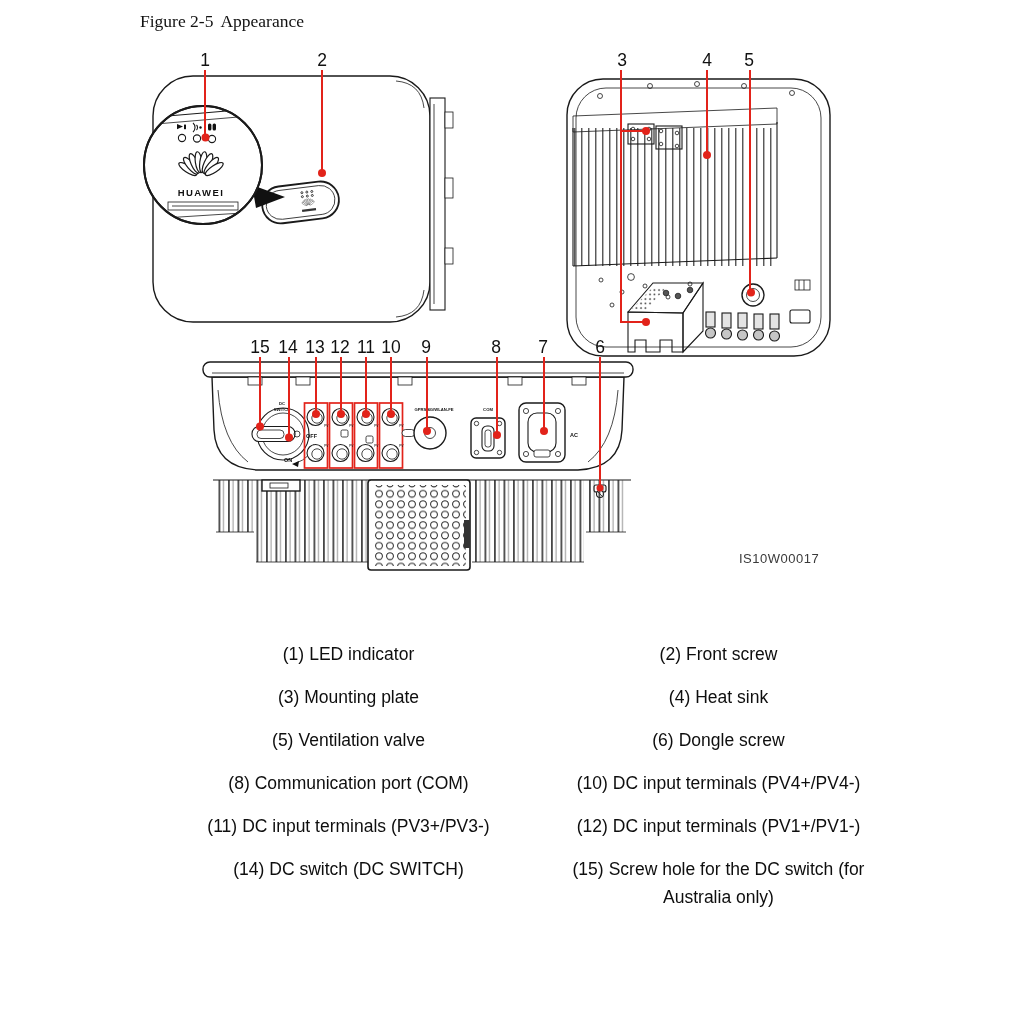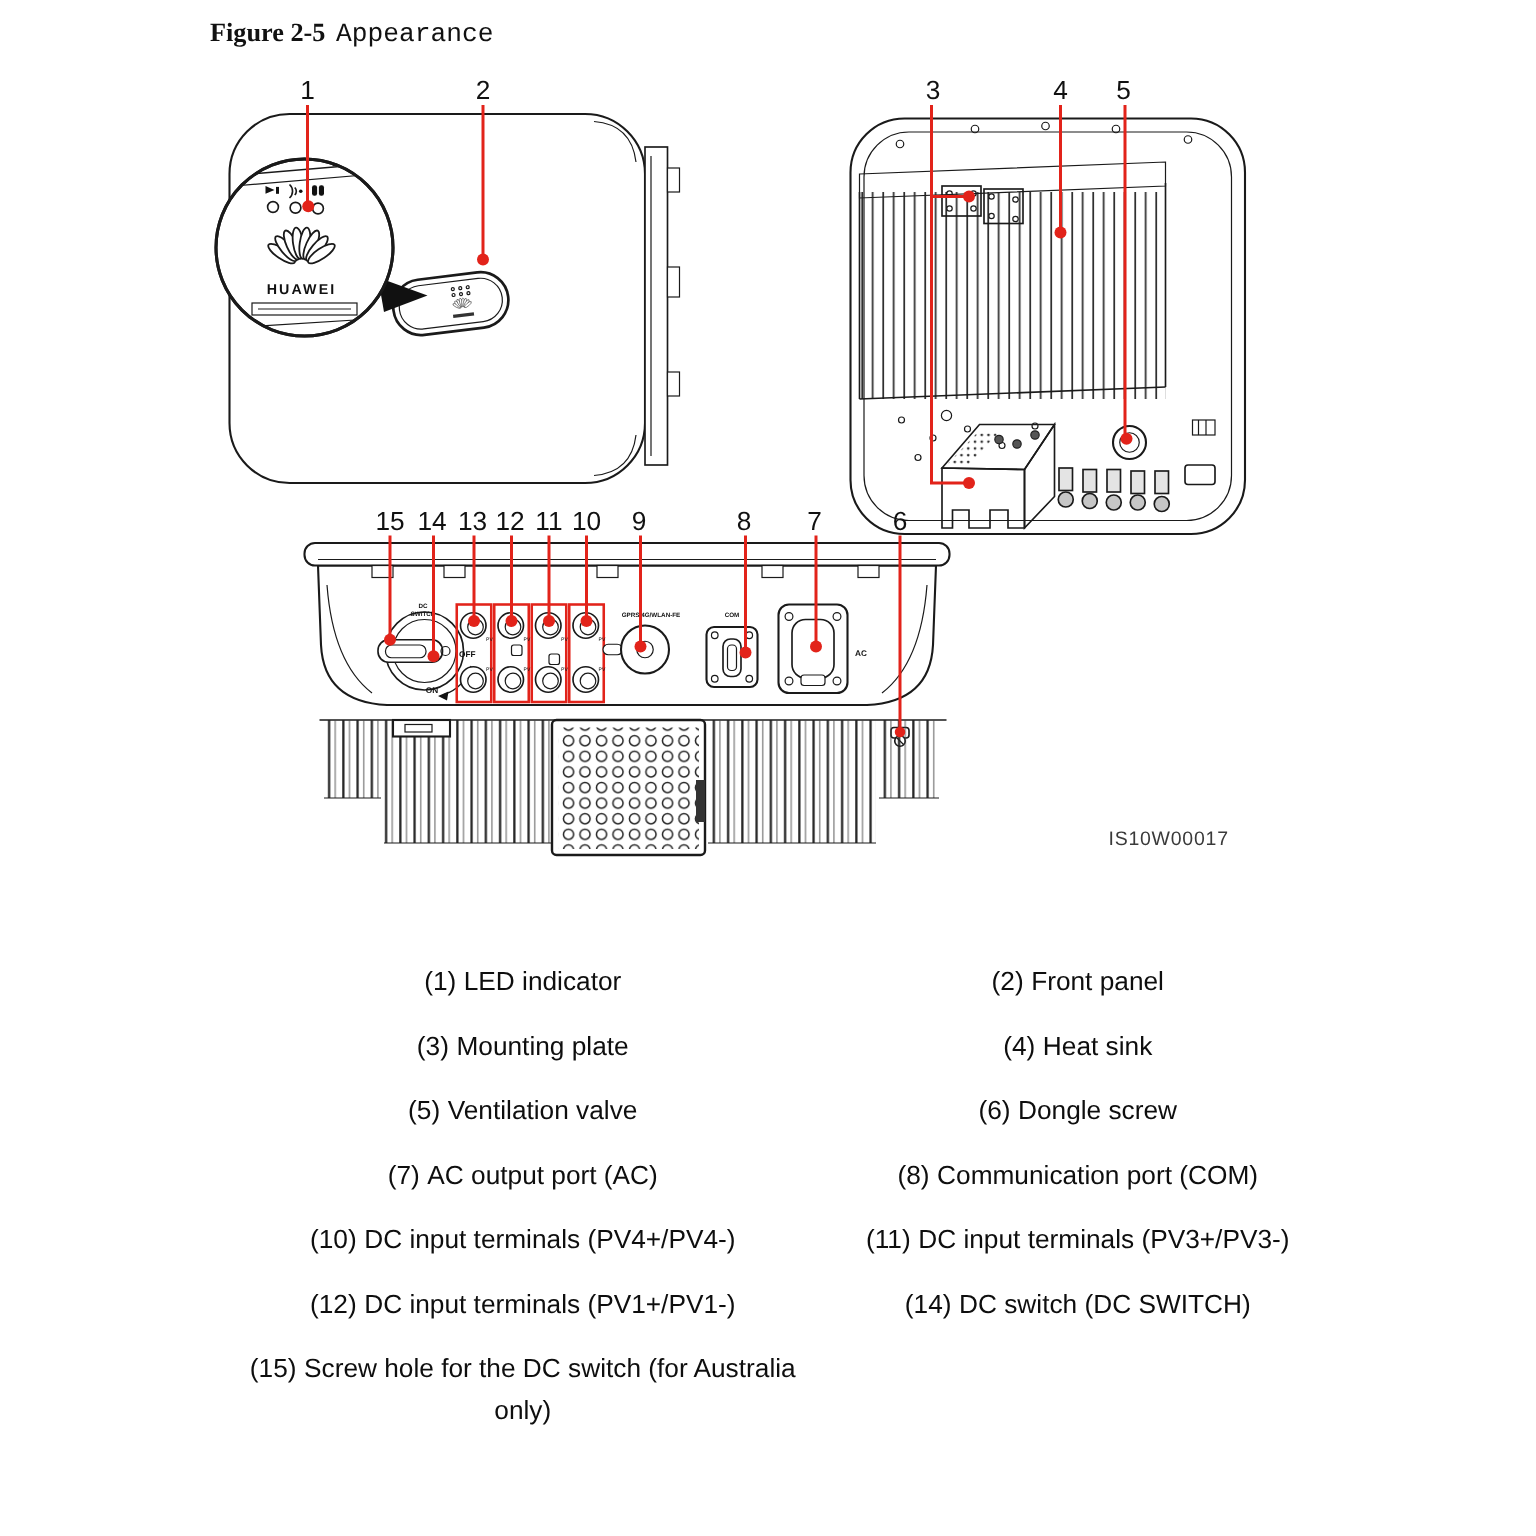--- a/index.html
+++ b/index.html
@@ -3,22 +3,22 @@
 <meta charset="utf-8">
 <style>
   :root{
     --callout:#e2231a; --ink:#1a1a1a;
     --plate-top:#bcbcbc; --plate-front:#a3a3a3; --plate-side:#8a8a8a;
   }
   html,body{margin:0;padding:0;}
   body{width:1024px;height:1024px;background:#ffffff;position:relative;
        font-family:"Liberation Sans",sans-serif;color:#111;overflow:hidden;}
   .figure-title{position:absolute;left:140px;top:11px;font-size:17.5px;white-space:nowrap;}
-  .fig-label{font-family:"Liberation Serif",serif;font-weight:bold;text-align:center;}
-  .fig-text{font-family:Liberation Mono, monospace;margin-left:7px;}
+  .fig-label{font-family:"Liberation Serif",serif;font-weight:normal;text-align:center;}
+  .fig-text{font-family:Liberation Serif, serif;margin-left:7px;}
   svg.diagram{position:absolute;left:0;top:0;}
   .ink{stroke:var(--ink);fill:none;stroke-width:1.4;}
   .ink2{stroke:var(--ink);fill:none;stroke-width:1.1;}
   .thin{stroke:var(--ink);fill:none;stroke-width:0.8;}
   .fillw{fill:#ffffff;}
   .red-line{stroke:var(--callout);stroke-width:2;fill:none;}
   .red-dot{fill:var(--callout);stroke:none;}
   .red-box{stroke:var(--callout);stroke-width:1.7;fill:none;}
   .num{font-family:"Liberation Sans",sans-serif;font-size:17.5px;fill:#111;text-anchor:middle;}
   .tiny{font-family:"Liberation Sans",sans-serif;font-weight:bold;fill:#111;text-anchor:middle;}
@@ -399,25 +399,24 @@
     <text x="600" y="353" class="num">6</text>
     <line x1="600" y1="357" x2="600" y2="486" class="red-line"></line>
       <circle cx="600" cy="488" r="3.5" class="red-dot"></circle>
   </g>
 </svg>
 
 <div class="drawing-code">IS10W00017</div>
 
 <div class="legend">
   <div class="legend-item"><span class="legend-num">(1)</span><span>LED indicator</span></div>
-  <div class="legend-item"><span class="legend-num">(2)</span><span>Front panel</span></div>
+  <div class="legend-item"><span class="legend-num">(2)</span><span>Front screw</span></div>
   <div class="legend-item"><span class="legend-num">(3)</span><span>Mounting plate</span></div>
   <div class="legend-item"><span class="legend-num">(4)</span><span>Heat sink</span></div>
   <div class="legend-item"><span class="legend-num">(5)</span><span>Ventilation valve</span></div>
   <div class="legend-item"><span class="legend-num">(6)</span><span>Dongle screw</span></div>
-  <div class="legend-item"><span class="legend-num">(7)</span><span>AC output port (AC)</span></div>
   <div class="legend-item"><span class="legend-num">(8)</span><span>Communication port (COM)</span></div>
   <div class="legend-item"><span class="legend-num">(10)</span><span>DC input terminals (PV4+/PV4-)</span></div>
   <div class="legend-item"><span class="legend-num">(11)</span><span>DC input terminals (PV3+/PV3-)</span></div>
   <div class="legend-item"><span class="legend-num">(12)</span><span>DC input terminals (PV1+/PV1-)</span></div>
   <div class="legend-item"><span class="legend-num">(14)</span><span>DC switch (DC SWITCH)</span></div>
   <div class="legend-item"><span class="legend-num">(15)</span><span>Screw hole for the DC switch (for Australia only)</span></div>
 </div>
 
 </body></html>

